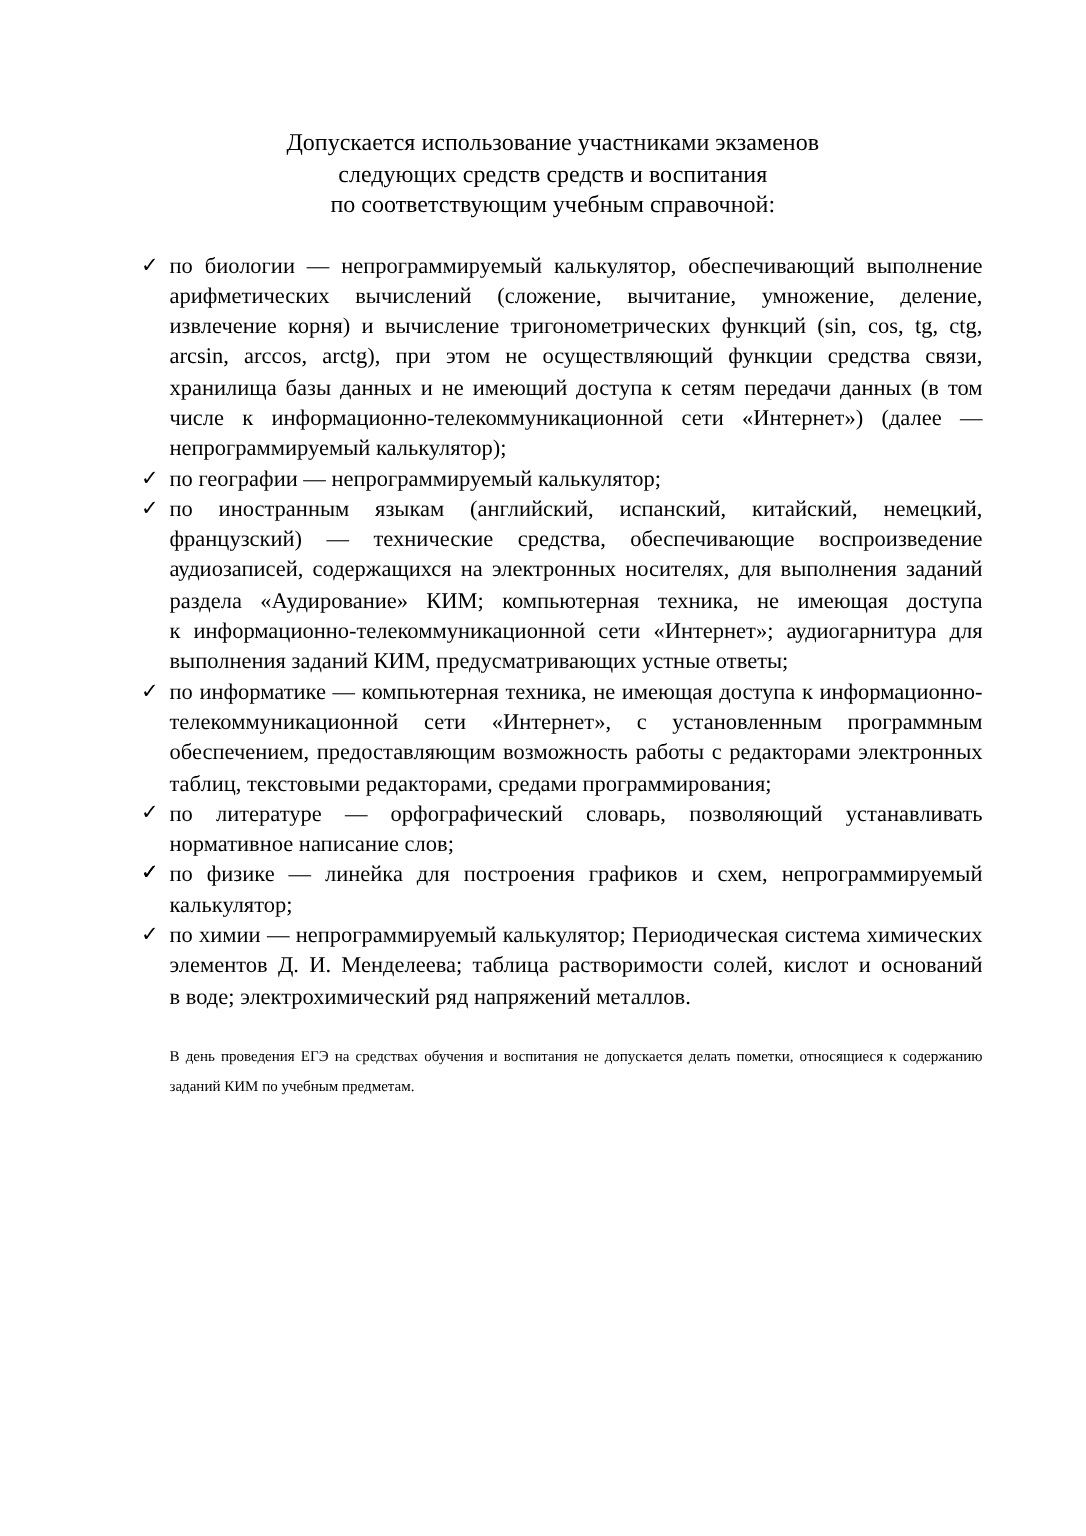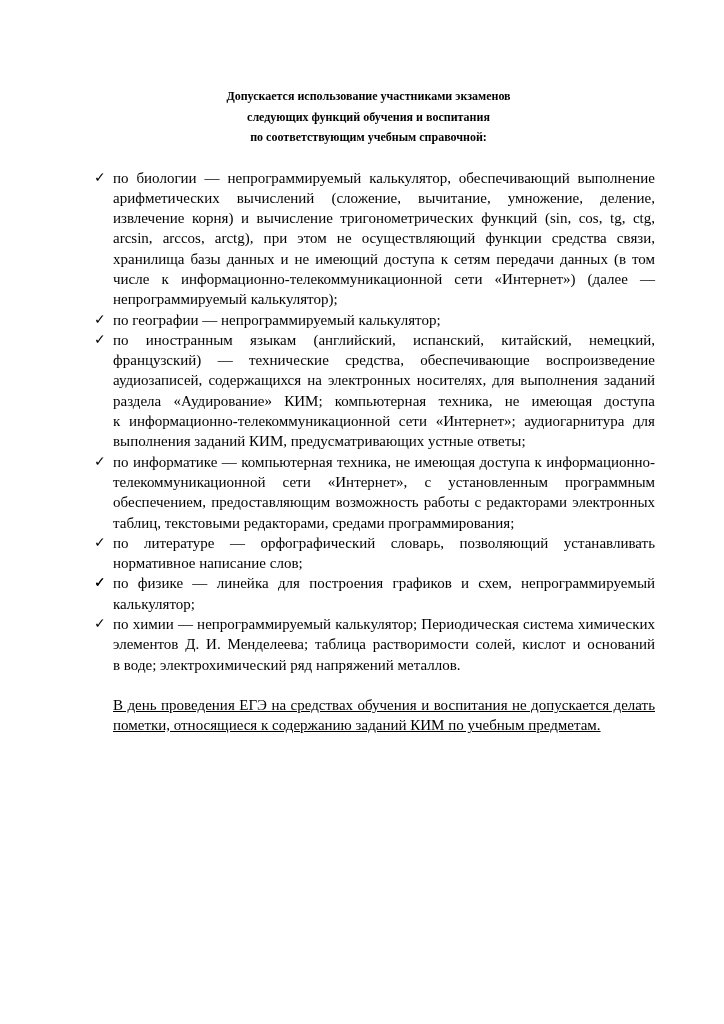--- a/index.html
+++ b/index.html
@@ -17,22 +17,22 @@
     overflow: hidden;
   }
   .content {
     position: absolute;
     left: 95px;
     top: 86px;
     width: 560px;
   }
   .title-block {
     text-align: center;
-    font-weight: bold;
-    font-size: 12px;
+    font-weight: normal;
+    font-size: 16px;
     line-height: 20.5px;
     margin-left: -13px; 
   }
   .title-line {
     white-space: nowrap;
   }
   ul.checklist {
     list-style: none;
     margin: 20px 0 0 0;
     padding: 0;
@@ -48,36 +48,35 @@
   ul.checklist .check {
     position: absolute;
     left: -1px;
     top: 0;
     font-size: 14px;
     line-height: 20.3px;
   }
   .closing {
     margin: 20px 0 0 0;
     padding-left: 18px;
-    font-size: 15px;
+    font-size: 10px;
     line-height: 20.3px;
     text-align: justify;
     text-justify: inter-word;
-    text-decoration: underline;
   }
 </style>
 </head>
 <body>
 
 <div class="page">
   <div class="content">
 
     <div class="title-block">
       <div class="title-line">Допускается использование участниками экзаменов</div>
-      <div class="title-line">следующих функций обучения и воспитания</div>
+      <div class="title-line">следующих средств средств и воспитания</div>
       <div class="title-line">по соответствующим учебным справочной:</div>
     </div>
 
     <ul class="checklist">
       <li>
         <span class="check">✓</span>
         <span>по&nbsp;биологии&nbsp;— непрограммируемый калькулятор, обеспечивающий выполнение арифметических вычислений (сложение, вычитание, умножение, деление, извлечение корня) и&nbsp;вычисление тригонометрических функций (sin, cos, tg, ctg, arcsin, arccos, arctg), при этом не&nbsp;осуществляющий функции средства связи, хранилища базы данных и&nbsp;не&nbsp;имеющий доступа к&nbsp;сетям передачи данных (в&nbsp;том числе к&nbsp;информационно-телекоммуникационной сети «Интернет») (далее&nbsp;— непрограммируемый калькулятор);</span>
       </li>
       <li>
         <span class="check">✓</span>

